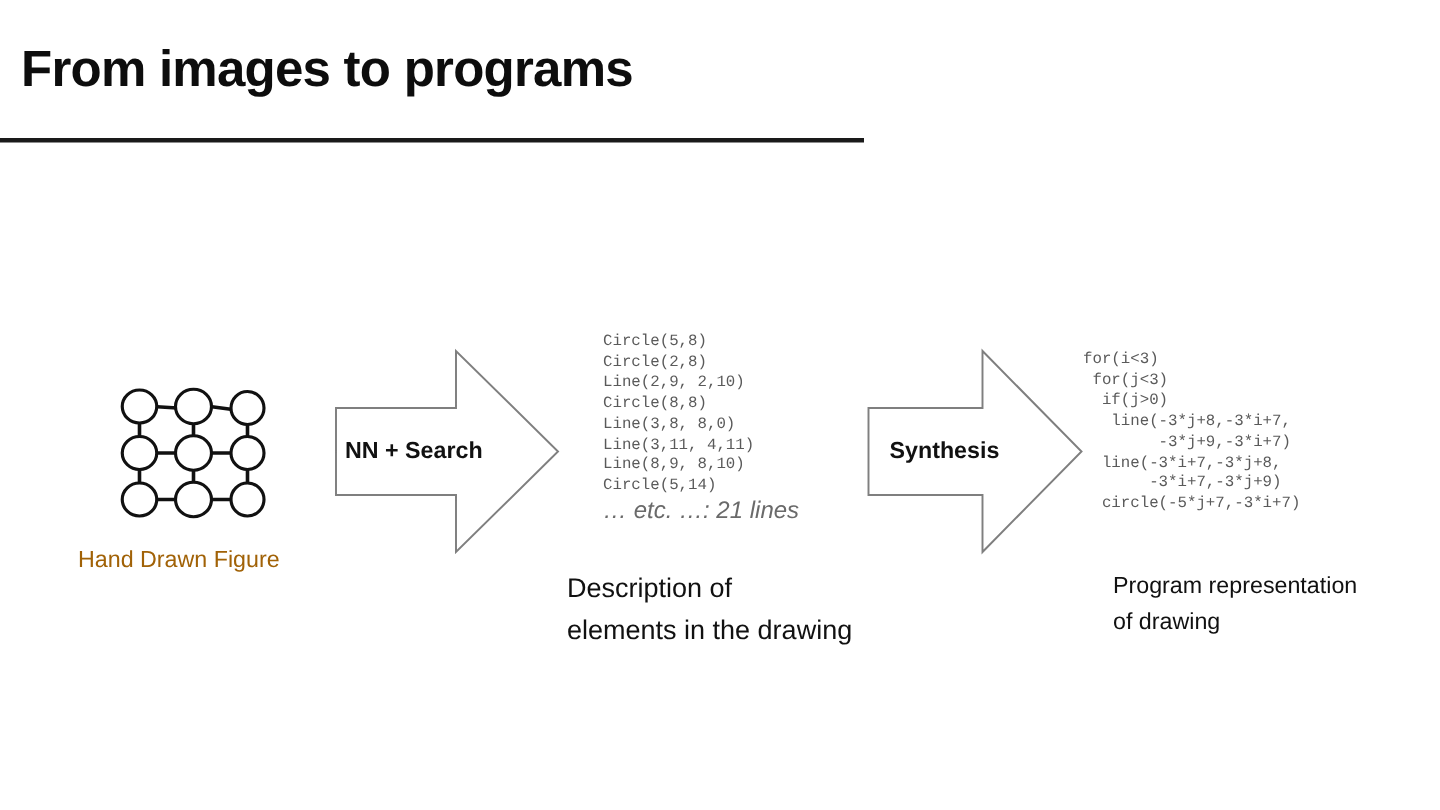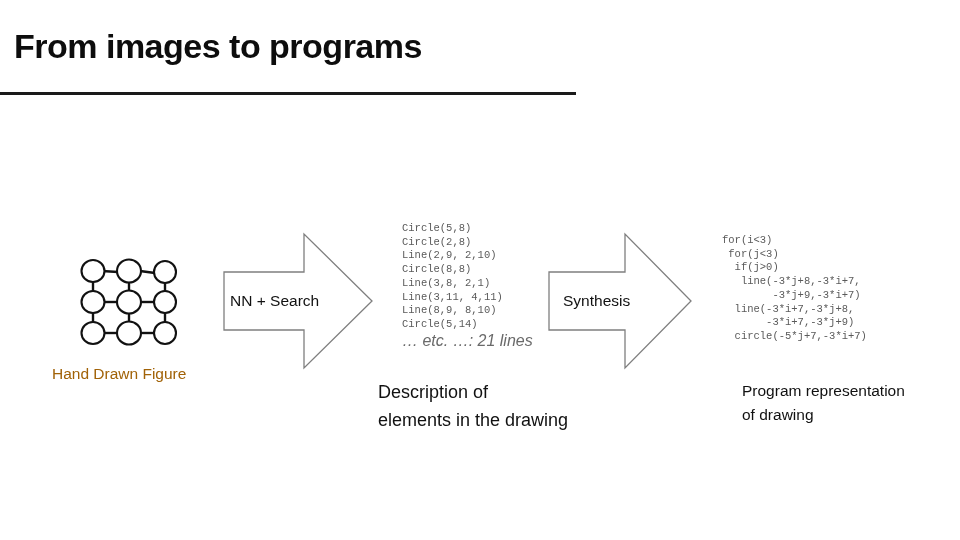--- a/index.html
+++ b/index.html
@@ -68,41 +68,42 @@
   
   #arrow-1 {
     position: absolute;
     left: 222px;
     top: 32px;
     width: 152px;
     height: 138px;
   }
   #arrow-2 {
     position: absolute;
-    left: 547px;
+    left: 577px;
     top: 32px;
     width: 146px;
     height: 138px;
+    font-weight: bold;
   }
   .arrow-wrap svg { display: block; }
   .arrow-label {
     position: absolute;
     top: 0;
     left: 0;
     width: 100%;
     height: 100%;
     display: flex;
     align-items: center;
     justify-content: flex-start;
     box-sizing: border-box;
     font-size: 15.5px;
     color: #111111;
     pointer-events: none;
   }
-  #arrow-1 .arrow-label { padding-left: 8px; }
+  #arrow-1 .arrow-label { padding-left: 8px; font-weight: bold; }
   #arrow-2 .arrow-label { padding-left: 16px; }
 
   
   #stage-description {
     position: absolute;
     left: 402px;
     top: 22px;
     width: 160px;
   }
   .code-mono {
@@ -195,21 +196,21 @@
       <polygon points="2,40 82,40 82,2 150,69 82,136 82,98 2,98" fill="#ffffff" stroke="#7f7f7f" stroke-width="1.3"></polygon>
     </svg>
     <div class="arrow-label">NN + Search</div>
   </div>
 
   <div id="stage-description">
     <div class="code-mono">Circle(5,8)</div>
     <div class="code-mono">Circle(2,8)</div>
     <div class="code-mono">Line(2,9, 2,10)</div>
     <div class="code-mono">Circle(8,8)</div>
-    <div class="code-mono">Line(3,8, 2,1)</div>
+    <div class="code-mono">Line(3,8, 8,0)</div>
     <div class="code-mono">Line(3,11, 4,11)</div>
     <div class="code-mono">Line(8,9, 8,10)</div>
     <div class="code-mono">Circle(5,14)</div>
     <div id="description-etc">… etc. …: 21 lines</div>
   </div>
 
   <div id="caption-description">
     <span class="cap-line">Description of</span>
     <span class="cap-line">elements in the drawing</span>
   </div>

